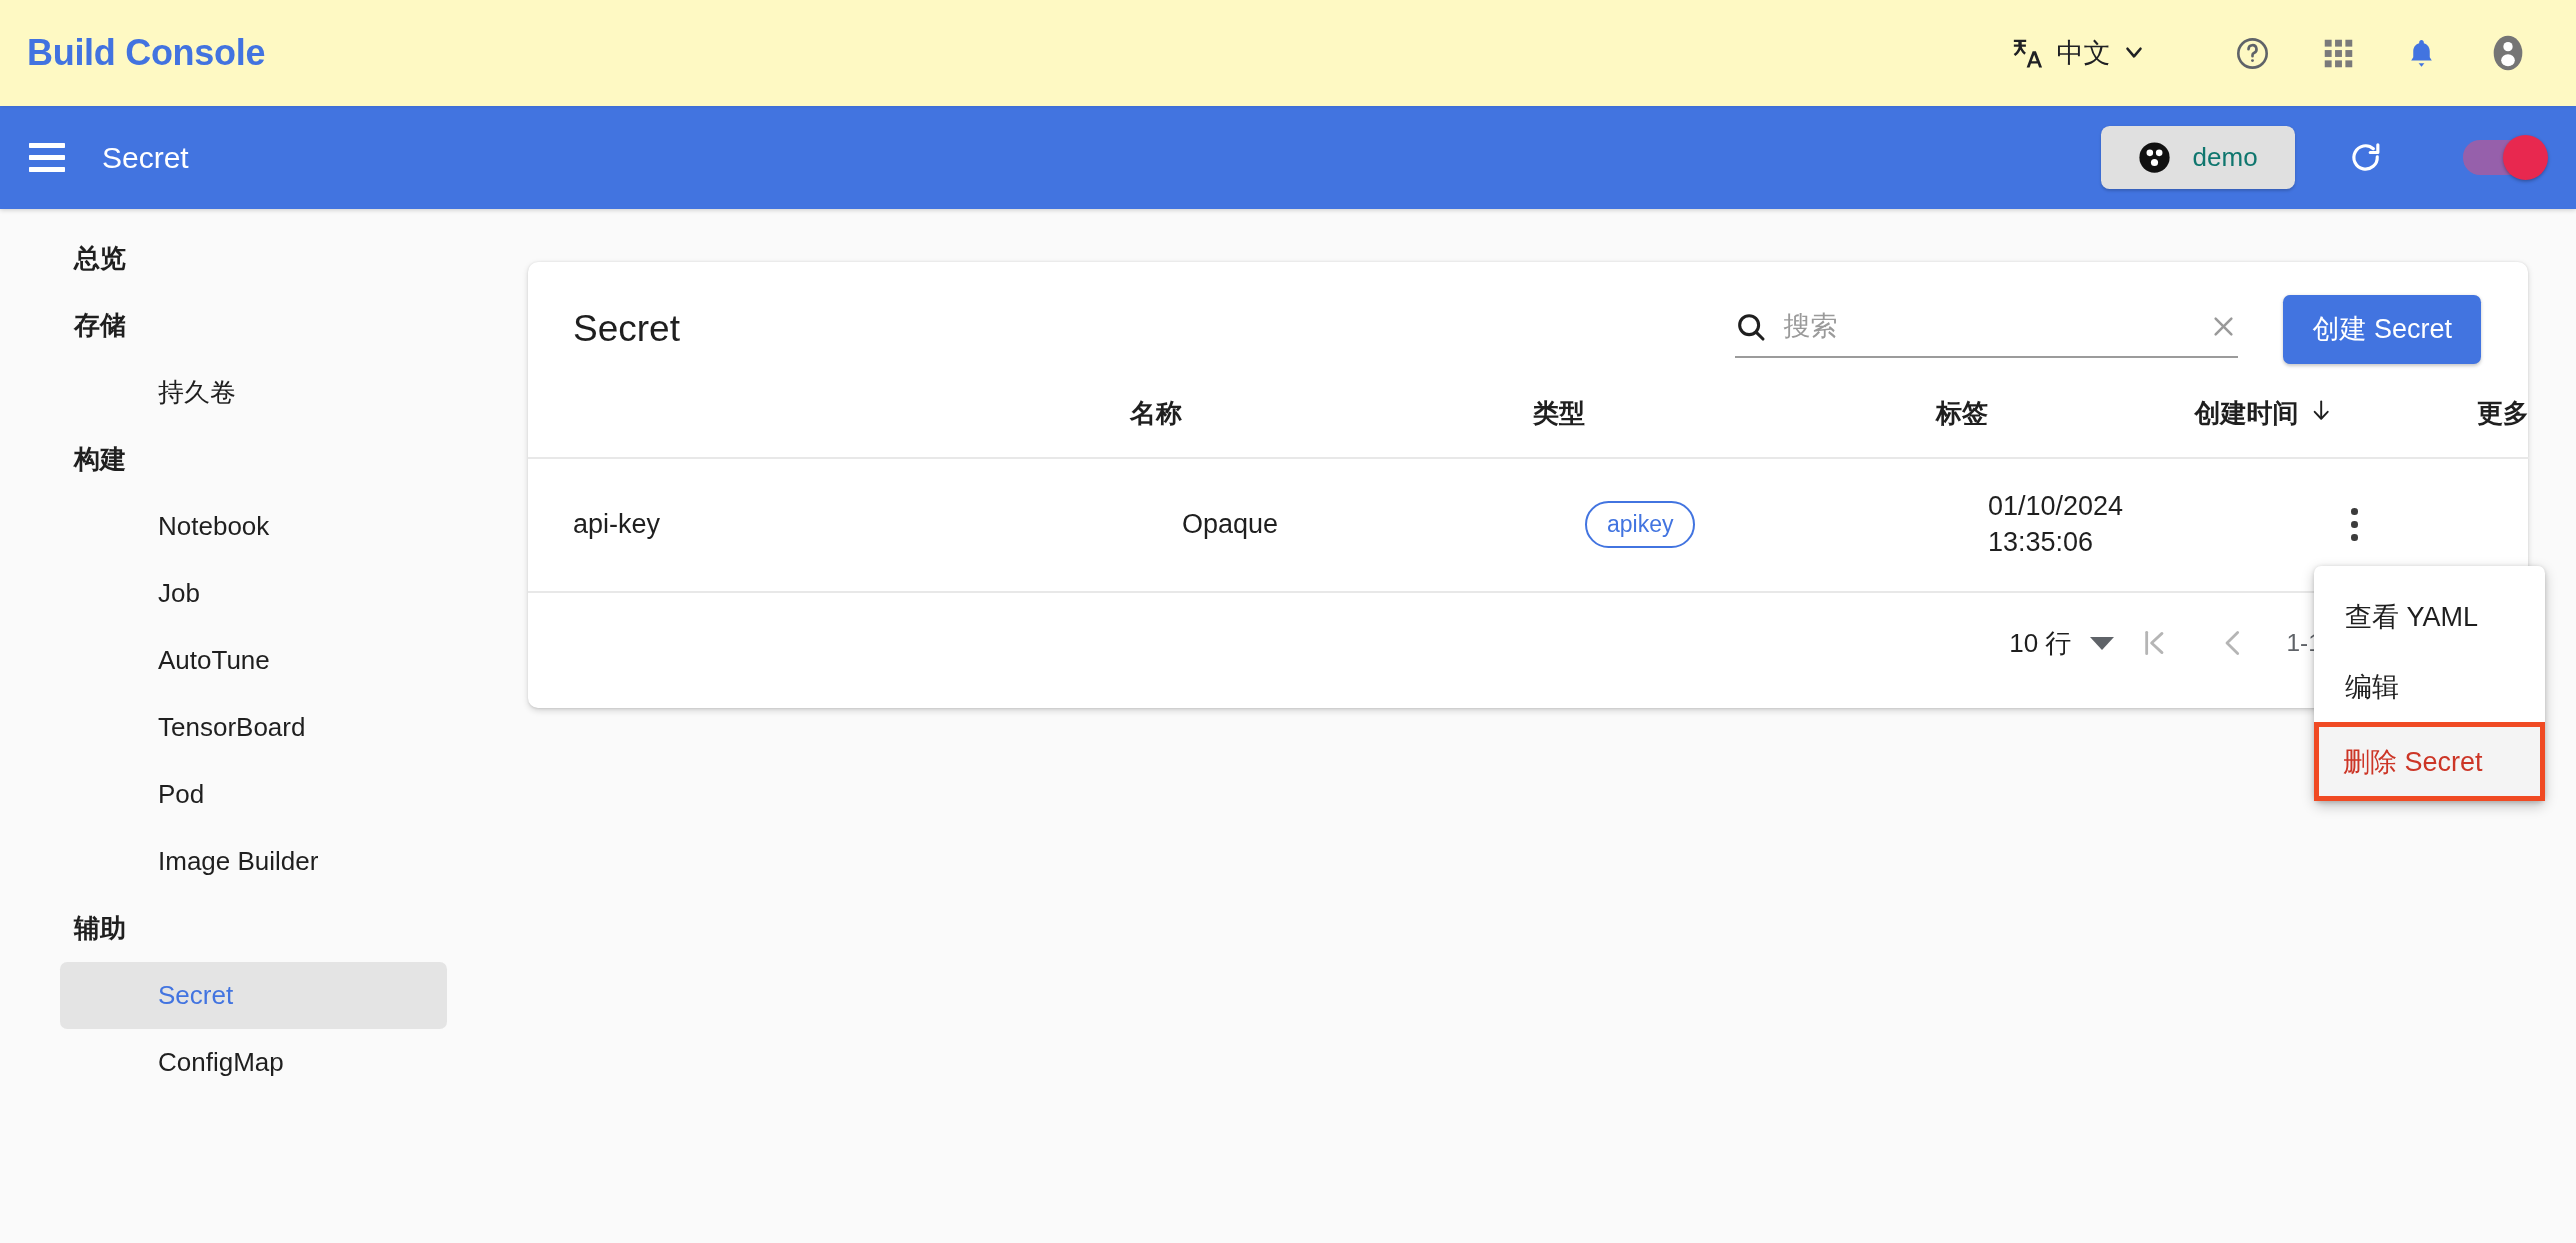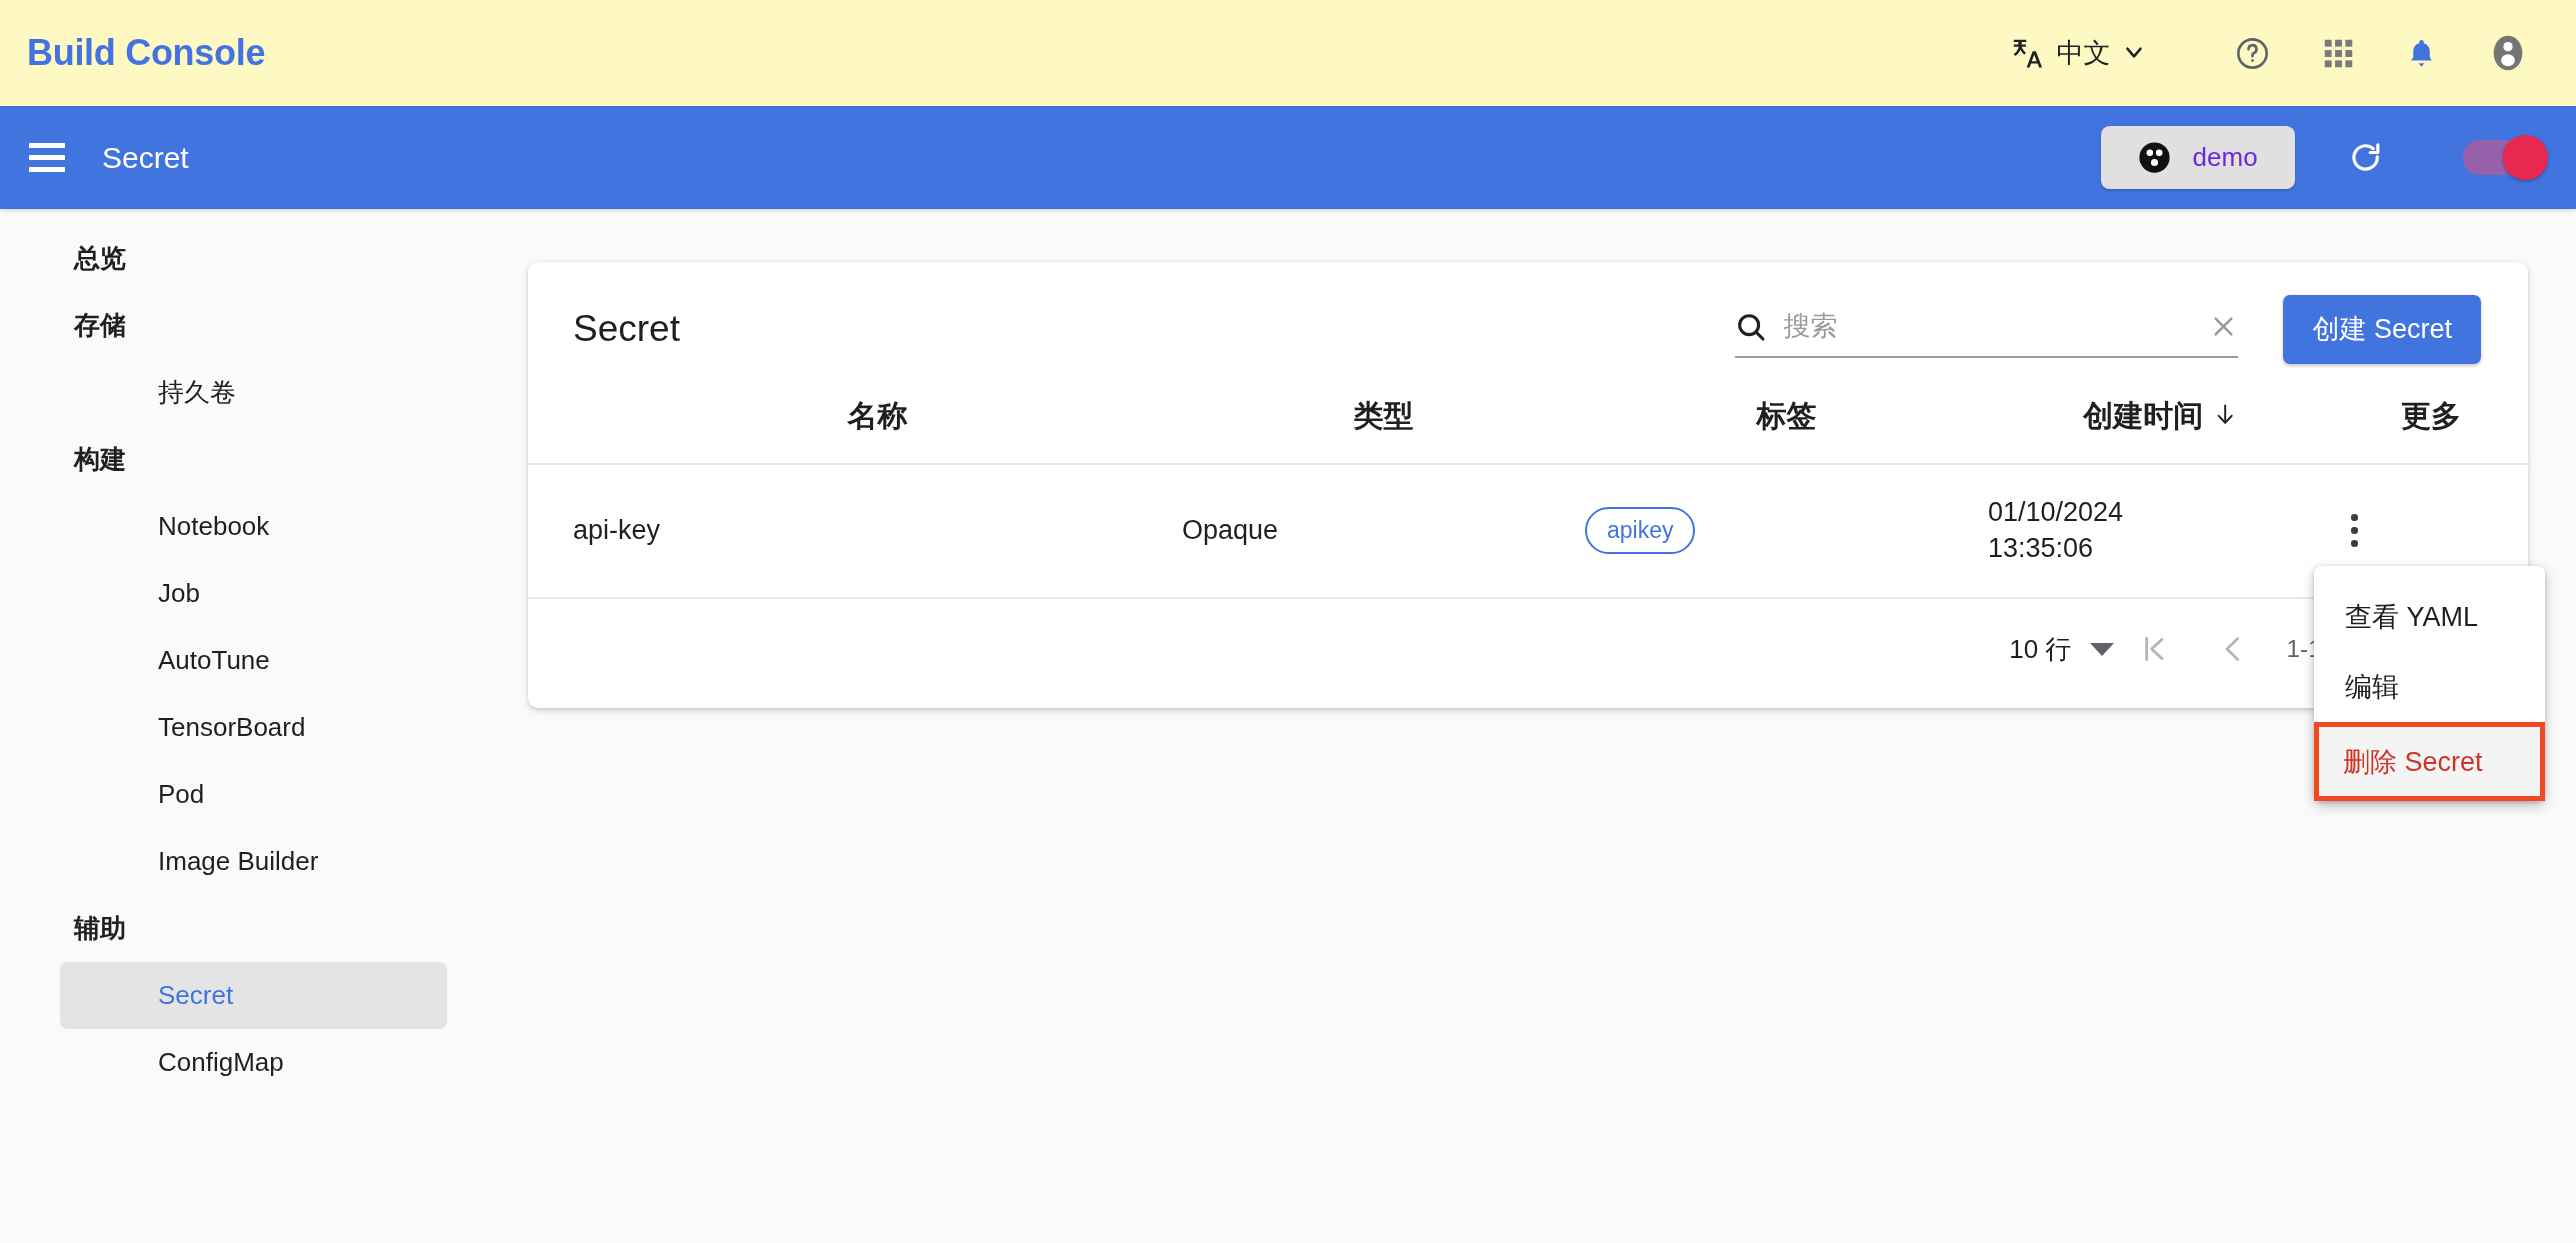--- a/index.html
+++ b/index.html
@@ -74,21 +74,21 @@
   }
   .ns-chip {
     display:flex; align-items:center; gap: 21.6px;
     background: #e0e0e0;
     border-radius: 8.6px;
     height: 63px;
     padding: 0 37px;
     cursor: pointer;
     box-shadow: 0 1.4px 2.9px rgba(0,0,0,0.18);
   }
-  .ns-chip .chip-label { font-size: 26px; color: #6d28d9; }
+  .ns-chip .chip-label { font-size: 26px; color: #0f766e; }
   .icon-ns { width: 33px; height: 33px; display:block; }
   .refresh-btn { margin-left: 53px; cursor:pointer; display:flex; align-items:center;}
   .icon-refresh { width: 36px; height: 36px; display:block;}
   .toggle {
     margin-left: 79px;
     position: relative;
     width: 89px; height: 45px;
     cursor: pointer;
   }
   .toggle-track {
@@ -173,22 +173,22 @@
     border:none; border-radius: 7.2px;
     height: 69px; padding: 0 29px;
     font-size: 27px; cursor:pointer;
     font-family: "Liberation Sans", "DejaVu Sans", sans-serif;
     box-shadow: 0 1.4px 3.6px rgba(0,0,0,0.22);
     white-space: nowrap;
   }
 
   table.tbl { width: 100%; border-collapse: collapse; table-layout: fixed; }
   table.tbl th {
-    text-align: center;
-    font-size: 30px; font-weight: bold; color: #1f1f1f;
+    text-align: right;
+    font-size: 26px; font-weight: bold; color: #1f1f1f;
     padding: 0 0 26px 0;
     border-bottom: 2.2px solid #e8e8e8;
   }
   table.tbl td {
     font-size: 27px; color: #1f1f1f;
     padding: 29px 0 30px 0;
     border-bottom: 2.2px solid #e8e8e8;
     vertical-align: middle;
   }
   .col-name  { width: 654px; padding-left: 45px !important; }

